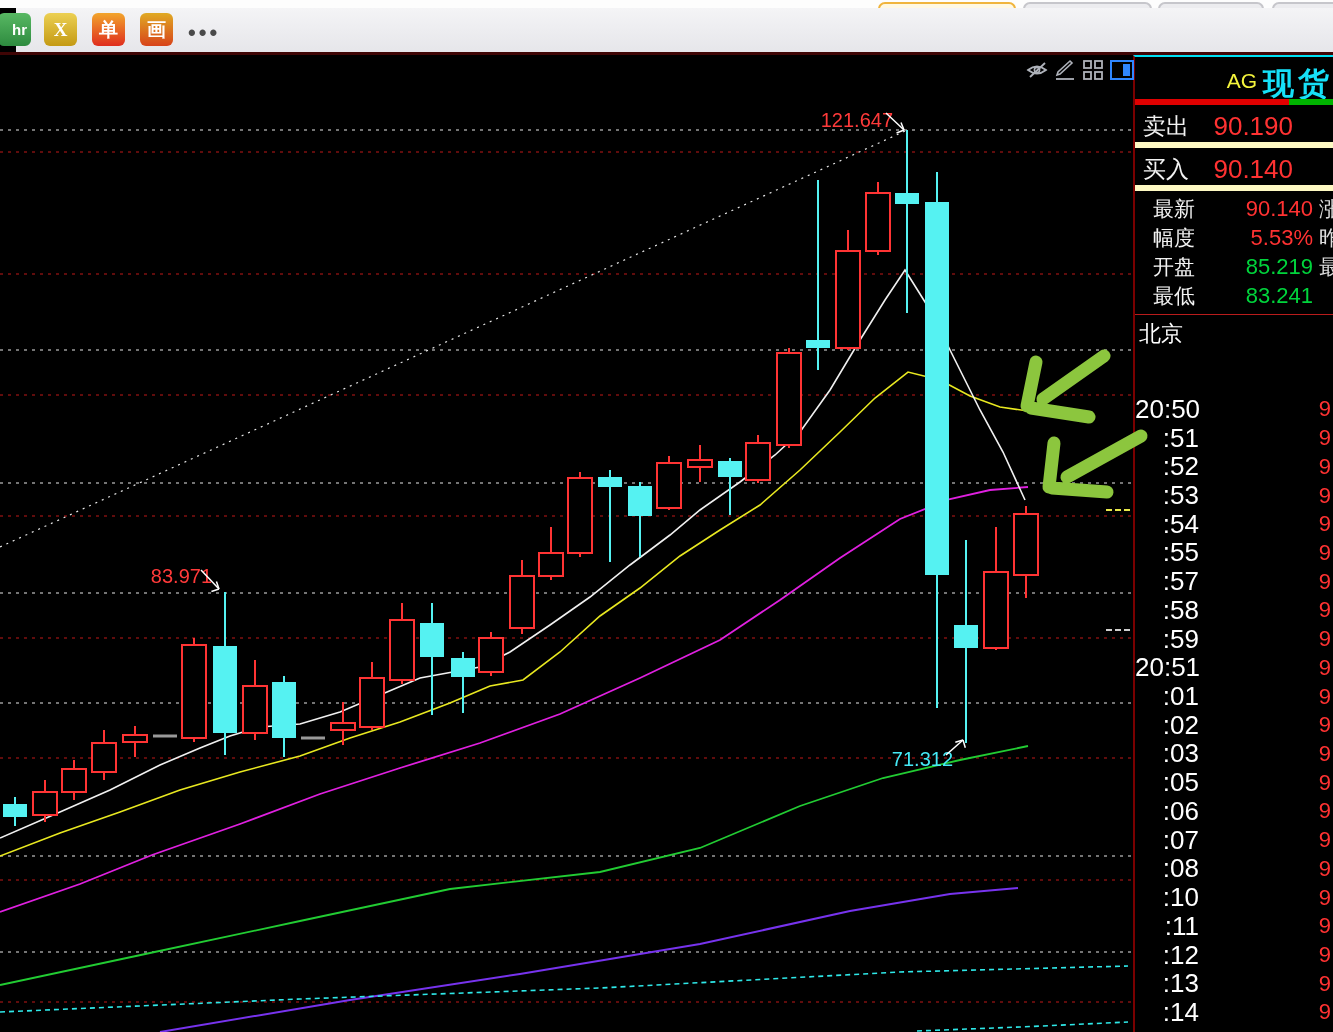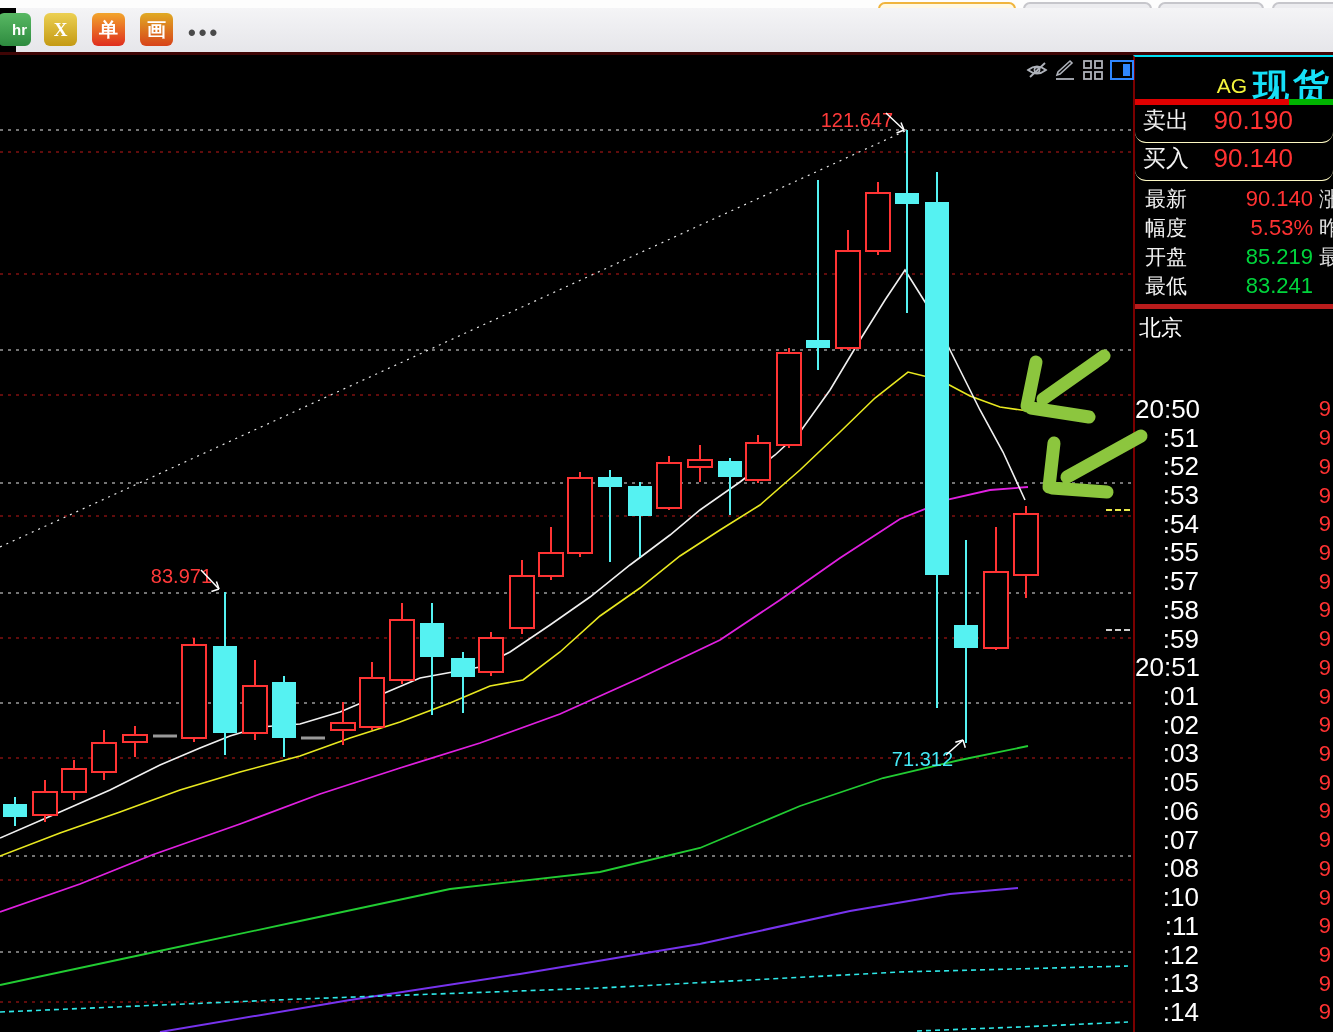--- a/index.html
+++ b/index.html
@@ -23,31 +23,31 @@
   .tb-sep{position:absolute;top:52px;left:0;width:1333px;height:3px;background:#3f0505;}
   
   .chart{position:absolute;top:55px;left:0;width:1133px;height:977px;background:#000;}
   .chart-tools{position:absolute;top:3px;left:1025px;display:flex;gap:4px;z-index:5;}
   .chart-tools svg{display:block;}
   
   .panel{position:absolute;top:55px;left:1133px;width:200px;height:977px;background:#000;
          border-top:2px solid #00dff2;border-left:2px solid #7a0000;box-sizing:border-box;color:#eee;}
   .p-title{height:42px;white-space:nowrap;overflow:hidden;text-align:right;padding-top:6px;box-sizing:border-box;}
   .p-sym{color:#f4f43c;font-size:21px;vertical-align:6px;margin-right:6px;}
-  .p-name{color:#16e0f8;font-size:36px;font-weight:bold;letter-spacing:4px;}
+  .p-name{color:#16e0f8;font-size:31px;font-weight:bold;letter-spacing:4px;}
   .p-bar{height:6px;background:#e00000;position:relative;}
   .p-bar .grn{position:absolute;right:0;top:0;width:44px;height:6px;background:#00b400;}
-  .bigrow{height:37px;border-bottom:1px solid #fef9c3;display:flex;align-items:flex-start;border-radius:11px;}
+  .bigrow{height:37px;border-bottom:6px solid #fef9c3;display:flex;align-items:flex-end;}
   .bigrow .lbl{color:#f2f2f2;font-size:23px;margin-left:8px;width:70px;}
   .bigrow .val{color:#ff3232;font-size:26px;flex:1;text-align:right;margin-right:40px;}
   .statrow{height:29px;display:flex;align-items:center;}
   .statrow .lbl{color:#f2f2f2;font-size:21px;margin-left:10px;width:68px;}
   .statrow .val{font-size:22px;flex:1;text-align:right;}
   .statrow .part{width:14px;overflow:hidden;white-space:nowrap;color:#ddd;font-size:21px;margin-left:6px;}
-  .stats{border-bottom:5px solid #b91c1c;padding:3px 0 4px 0;}
+  .stats{border-bottom:1px solid #b91c1c;padding:3px 0 4px 8px;}
   .region{height:30px;color:#fff;font-size:22px;padding:4px 0 0 4px;box-sizing:border-box;}
   .times{position:absolute;top:338px;left:0;right:0;bottom:0;overflow:hidden;}
   .trow{height:28.72px;display:flex;align-items:center;}
   .trow .t{width:64px;text-align:right;color:#fff;font-size:26px;}
   .trow .p9{flex:1;text-align:right;color:#ff3232;font-size:22px;margin-right:2px;}
   .overlay{position:absolute;top:0;left:0;z-index:50;pointer-events:none;}
 </style>
 </head>
 <body>
 

